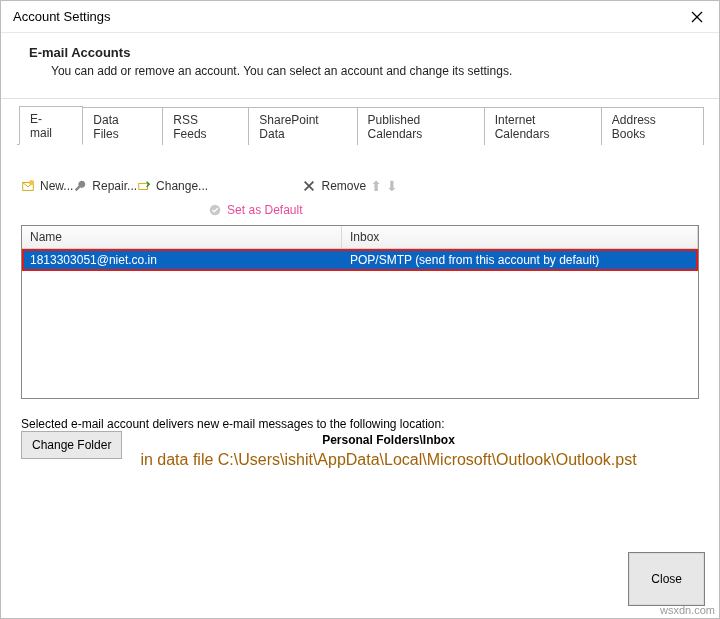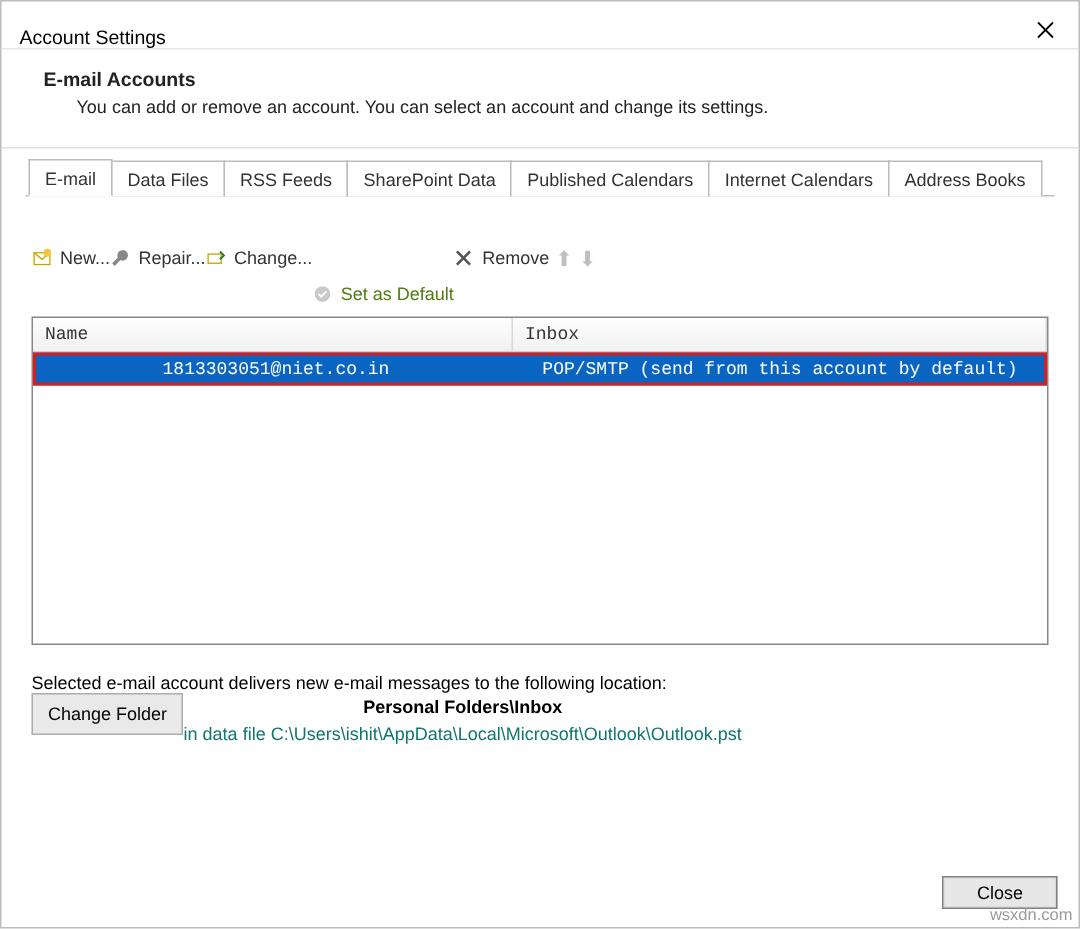--- a/index.html
+++ b/index.html
@@ -11,21 +11,21 @@
     background: #fff;
     width: 720px;
     height: 619px;
     position: relative;
     border: 1px solid #bcbcbc;
   }
   
   .titlebar {
     height: 32px;
     display: flex;
-    align-items: flex-end;
+    align-items: center;
     border-bottom: 1px solid #e8e8e8;
     padding: 0 8px 0 12px;
     font-size: 13px;
   }
   .titlebar .title { flex: 1; }
   .titlebar .close {
     width: 28px; height: 24px;
     display: flex; align-items: center; justify-content: center;
     cursor: default;
   }
@@ -60,21 +60,21 @@
   .tabstrip {
     display: flex;
     align-items: flex-end;
     gap: 0;
     margin-top: 6px;
     border-bottom: 1px solid #bcbcbc;
     padding-left: 2px;
     font-size: 12px;
   }
   .tab {
-    padding: 5px 10px 4px 10px;
+    padding: 5px 24px 4px 10px;
     border: 1px solid #bcbcbc;
     border-bottom: none;
     margin-right: -1px;
     background: #fff;
     color: #333;
     position: relative;
     top: 1px;
     cursor: default;
   }
   .tab.active {
@@ -90,35 +90,34 @@
     padding: 10px 20px 8px 20px;
     font-size: 12px;
     color: #333;
   }
   .tbtn {
     display: flex;
     align-items: center;
     gap: 5px;
     cursor: default;
   }
-  .tbtn.disabled { color: #4d7c0f; margin-top: 48px; }
+  .tbtn.disabled { color: #ec4899; margin-top: 48px; }
   .tbtn .ico { width:14px; height:14px; display:inline-flex; align-items:center; justify-content:center; }
   .ico svg { width:14px; height:14px; }
 
   .arrows { display:flex; gap:4px; margin-left:4px; }
   .arrow { color:#bfbfbf; font-size:14px; }
 
   
   .list-wrap {
     margin: 0 20px;
     border: 1px solid #888;
-    height: 219px;
+    height: 174px;
     background: #fff;
     overflow: hidden;
-    font-family: Liberation Mono, monospace;
   }
   .list-header {
     display:flex;
     background: linear-gradient(#fdfdfd,#f1f1f1);
     border-bottom:1px solid #d0d0d0;
     font-size:12px;
     color:#333;
   }
   .list-header .col {
     padding:4px 8px;
@@ -127,58 +126,57 @@
   .col-name { width: 320px; }
   .col-type { flex:1; }
   .row {
     display:flex;
     background:#0a65c2;
     color:#fff;
     border: 2px solid #d81f1f;
     font-size:12px;
     height:22px;
     align-items:center;
-    text-align:center;
   }
   .row .cell { padding: 0 6px; }
   .row .cell.c1 { width:320px; }
   .row .cell.c2 { flex:1; }
 
   
   .info {
     padding: 18px 20px 10px 20px;
     font-size:12px;
   }
   .info .line1 { margin-bottom:0; }
   .info .flex {
     display:flex;
     align-items:flex-start;
-    gap:0;
+    gap:18px;
   }
   .change-folder {
     border:1px solid #adadad;
     background:#e9e9e9;
     padding:6px 10px;
     font-size:12px;
     cursor:default;
   }
   .info .right { padding-top:2px;text-align:center; }
   .info .location { font-weight:bold; margin-bottom:4px; }
-  .info .path { font-size:12px; color:#0f766e; }
+  .info .path { font-size:16px; color:#a16207; }
 
   
   .footer {
     position:absolute;
     bottom:12px;
     right:14px;
   }
   .close-btn {
     border:1px solid #808080;
     background:#e7e7e7;
-    padding:3px 22px;
+    padding:19px 22px;
     font-size:12px;
     cursor:default;
     box-shadow: inset 0 0 0 1px rgba(0,0,0,0.05);
   }
 
   .watermark {
     position:absolute;
     right:4px;
     bottom:2px;
     font-size:11px;

